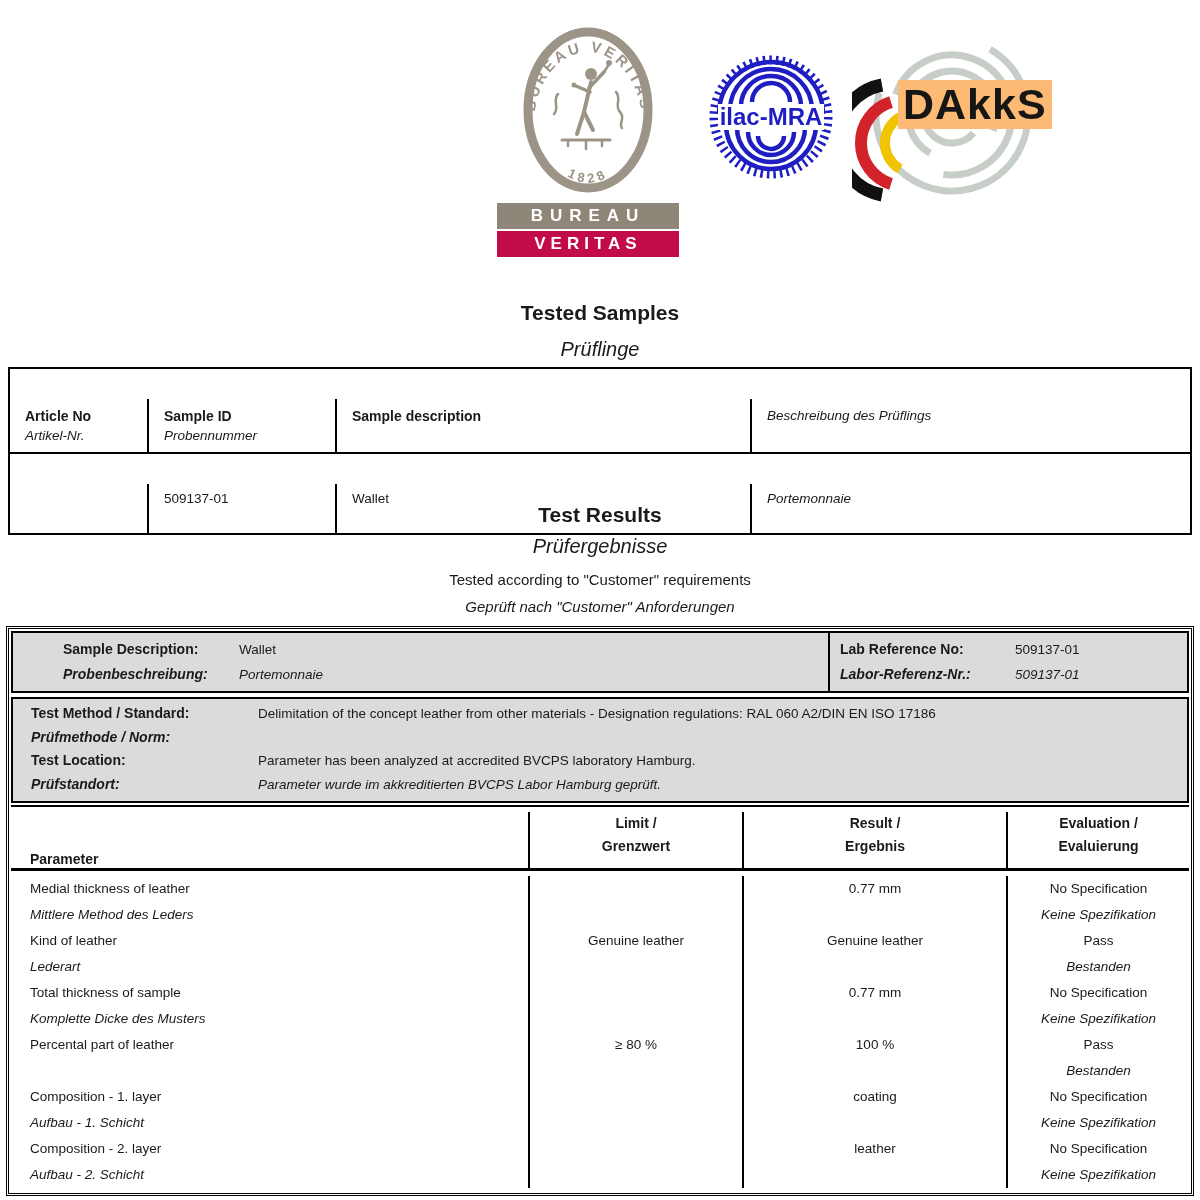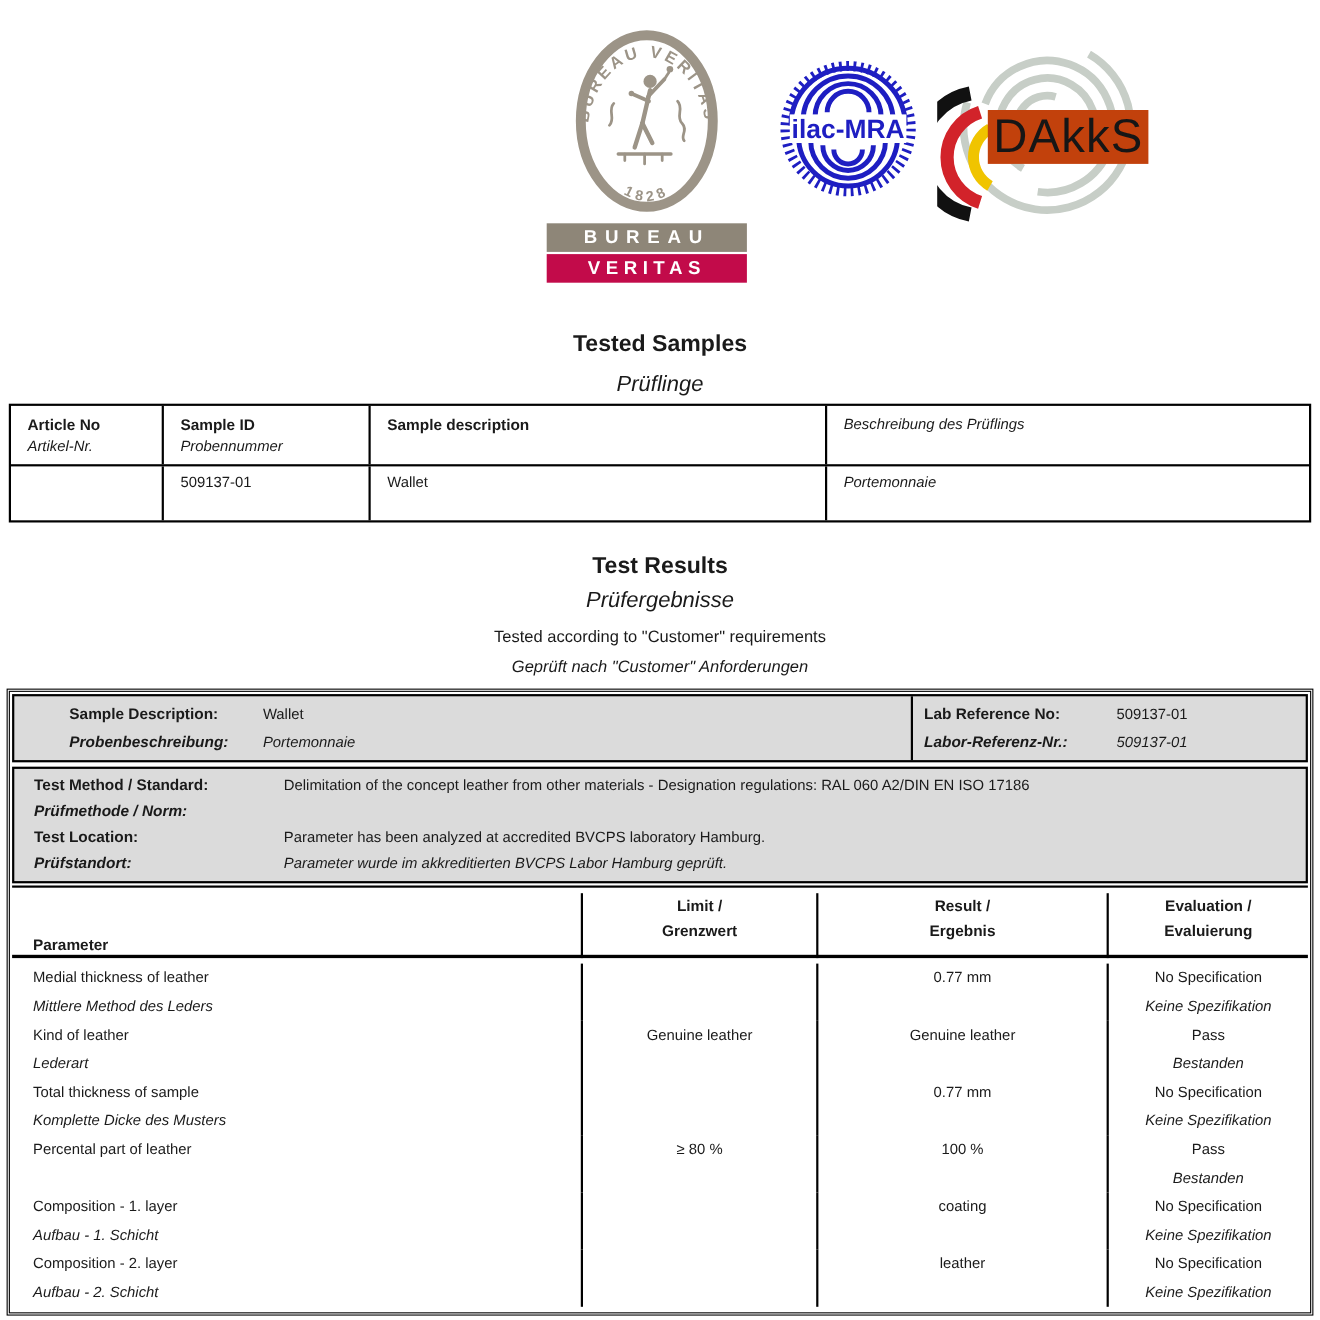--- a/index.html
+++ b/index.html
@@ -14,33 +14,33 @@
   .bv-emblem { position:absolute; left:498px; top:22px; }
   .bv-bars { position:absolute; left:497px; top:203px; width:182px; }
   .bv-bar { height:26px; line-height:26px; text-align:center; color:#fff;
             font-weight:bold; font-size:17px; letter-spacing:7px; margin-bottom:2px; }
   .bv-bar.gray { background:#8e8678; }
   .bv-bar.red  { background:#c20b4a; letter-spacing:5px; }
 
   .ilac-logo { position:absolute; left:706px; top:52px; }
 
   .dakks-arcs { position:absolute; left:852px; top:35px; }
-  .dakks-name { position:absolute; left:898px; top:100px; font-size:43px; font-weight:normal;
-                color:#161616; background:#c2410c; padding:0 5px; letter-spacing:1px; }
+  .dakks-name { position:absolute; left:898px; top:80px; font-size:43px; font-weight:bold;
+                color:#161616; background:#fdba74; padding:0 5px; letter-spacing:1px; }
   .dakks-sub  { position:absolute; left:986px; top:137px; font-size:18px; line-height:21px; color:#222; }
 
   
   .h-title { position:absolute; width:1200px; text-align:center; font-size:21px; font-weight:bold; }
   .h-sub   { position:absolute; width:1200px; text-align:center; font-size:20px; font-style:italic; }
   .h-note  { position:absolute; width:1200px; text-align:center; font-size:15px; }
 
   
   #samples-table { position:absolute; left:8px; top:367px; width:1184px;
                    border:2px solid #000; box-sizing:border-box; font-size:13.5px; }
-  .st-row { display:grid; grid-template-columns:137px 188px 415px 1fr; }
+  .st-row { display:grid; grid-template-columns:137px 188px 415px 1fr;margin-top:30px; }
   .st-row > div { box-sizing:border-box; padding:7px 4px 0 15px; }
   .st-row > div + div { border-left:2px solid #000; }
   .st-head { height:53px; border-bottom:2px solid #000; }
   .st-data { height:49px; }
   .st-l1 { font-weight:bold; font-size:14px; line-height:20px; }
   .st-l2 { font-style:italic; line-height:20px; }
 
   
   #results-table { position:absolute; left:6px; top:626px; width:1188px; height:570px;
                    border:3px double #000; box-sizing:border-box; font-size:13.5px;

